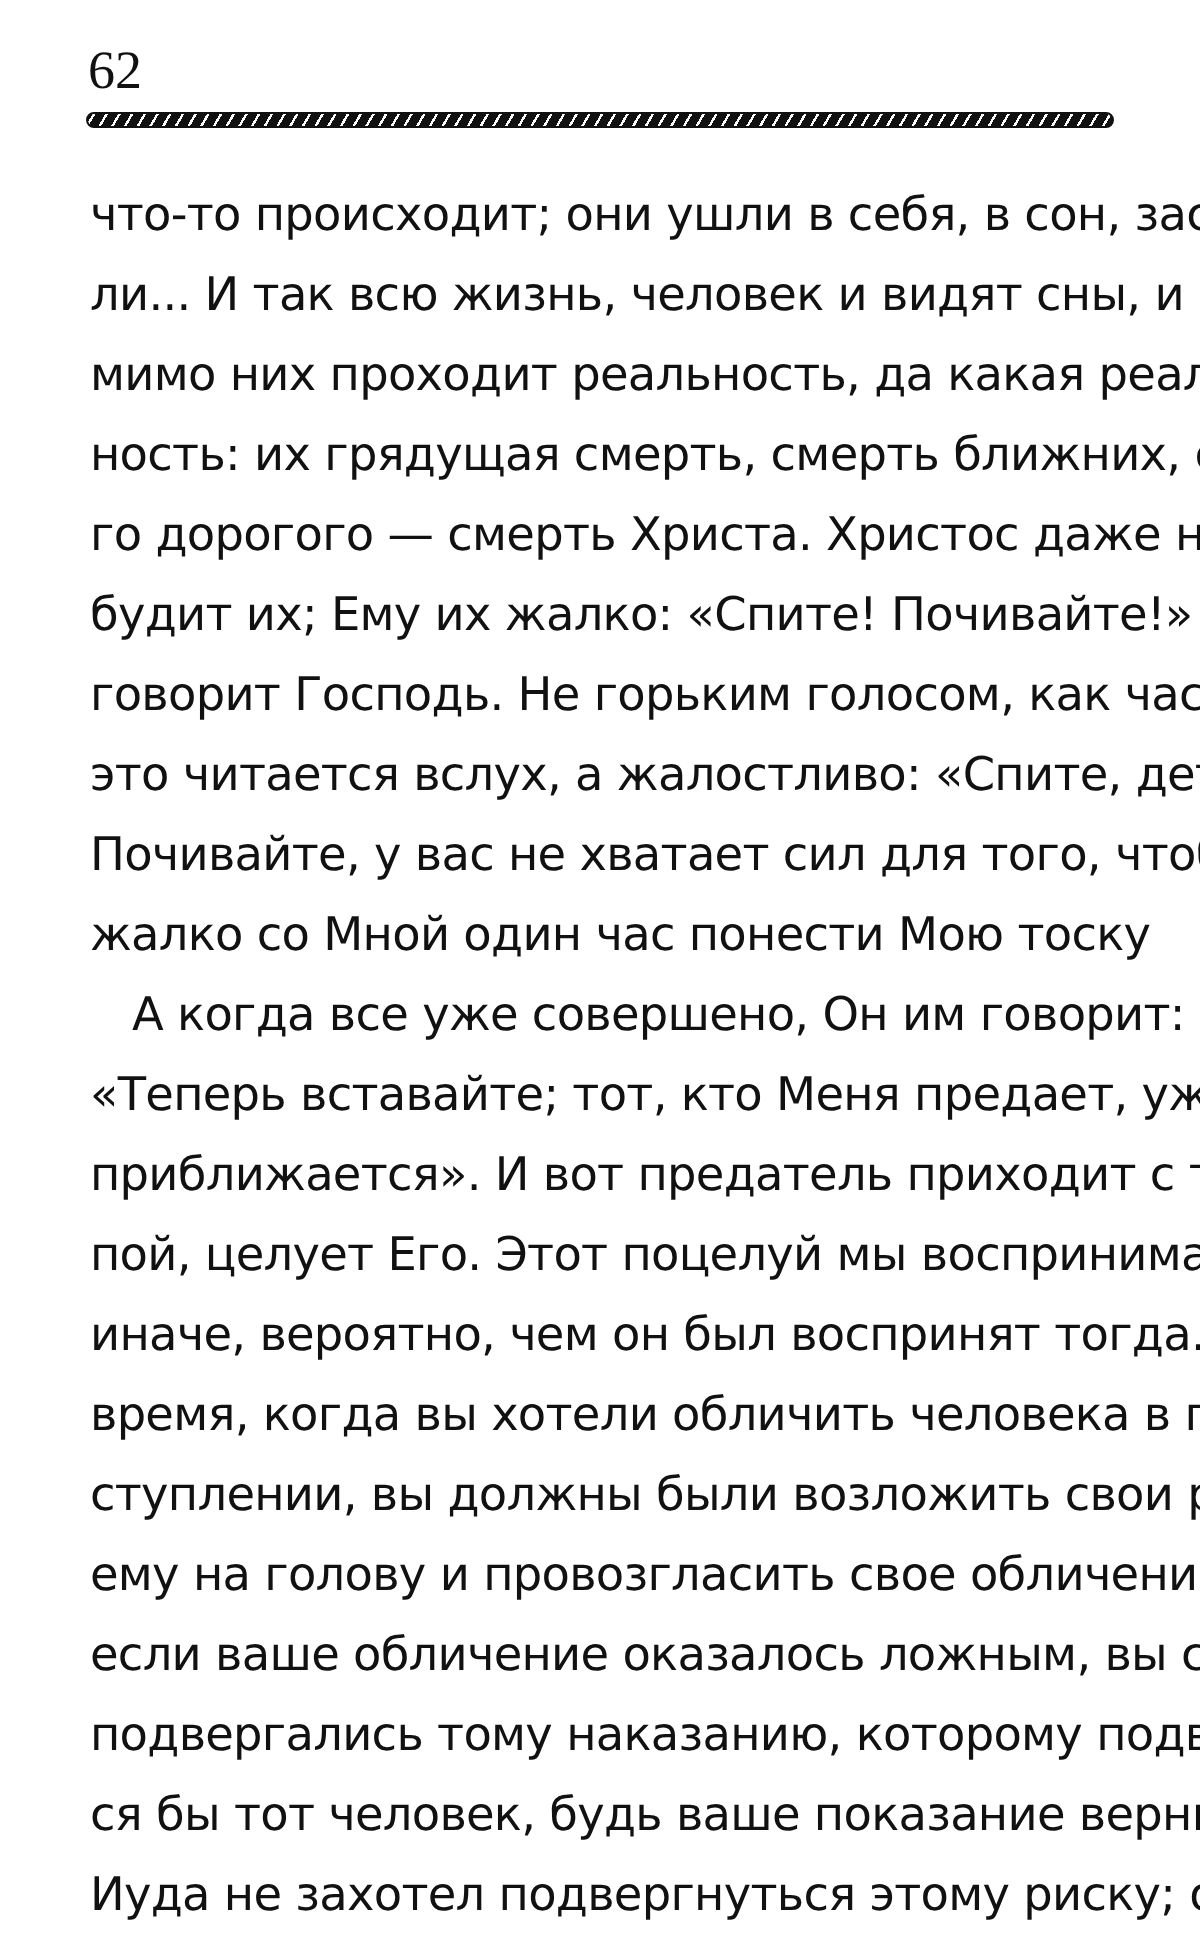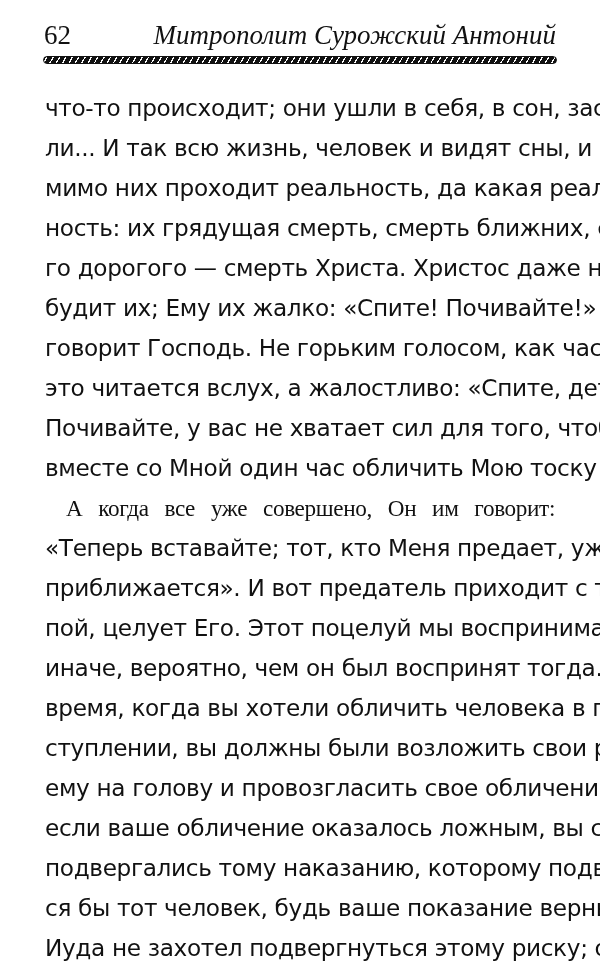--- a/index.html
+++ b/index.html
@@ -76,45 +76,43 @@
       text-align-last: justify;
       height: 40px;
       overflow: visible;
       letter-spacing: -0.35px;
     }
     .line.last {
       text-align-last: left;
     }
     .line.indent {
       text-indent: 21px;
-      font-family: Liberation Serif, serif;
     }
   </style>
 </head>
 <body>
 
 <div class="page">
   <div class="running-head">
     <span class="page-number">62</span>
-    <span class="running-title">Митрополит Сурожский Антоний</span>
   </div>
   <div class="rope-rule"></div>
 
   <div class="body-text">
     <div>
       <span class="line">что-то происходит; они ушли в себя, в сон, засну-</span>
       <span class="line">ли... И так всю жизнь, человек и видят сны, и</span>
       <span class="line">мимо них проходит реальность, да какая реаль-</span>
       <span class="line">ность: их грядущая смерть, смерть ближних, само-</span>
       <span class="line">го дорогого — смерть Христа. Христос даже не</span>
       <span class="line">будит их; Ему их жалко: «Спите! Почивайте!» —</span>
       <span class="line">говорит Господь. Не горьким голосом, как часто</span>
       <span class="line">это читается вслух, а жалостливо: «Спите, дети!</span>
       <span class="line">Почивайте, у вас не хватает сил для того, чтобы</span>
-      <span class="line">вместе со Мной один час обличить Мою тоску</span>
+      <span class="line">жалко со Мной один час понести Мою тоску</span>
     </div>
     <div>
       <span class="line indent">А когда все уже совершено, Он им говорит:</span>
       <span class="line">«Теперь вставайте; тот, кто Меня предает, уже</span>
       <span class="line">приближается». И вот предатель приходит с тол-</span>
       <span class="line">пой, целует Его. Этот поцелуй мы воспринимаем</span>
       <span class="line">иначе, вероятно, чем он был воспринят тогда. В то</span>
       <span class="line">время, когда вы хотели обличить человека в пре-</span>
       <span class="line">ступлении, вы должны были возложить свои руки</span>
       <span class="line">ему на голову и провозгласить свое обличение. Но</span>

